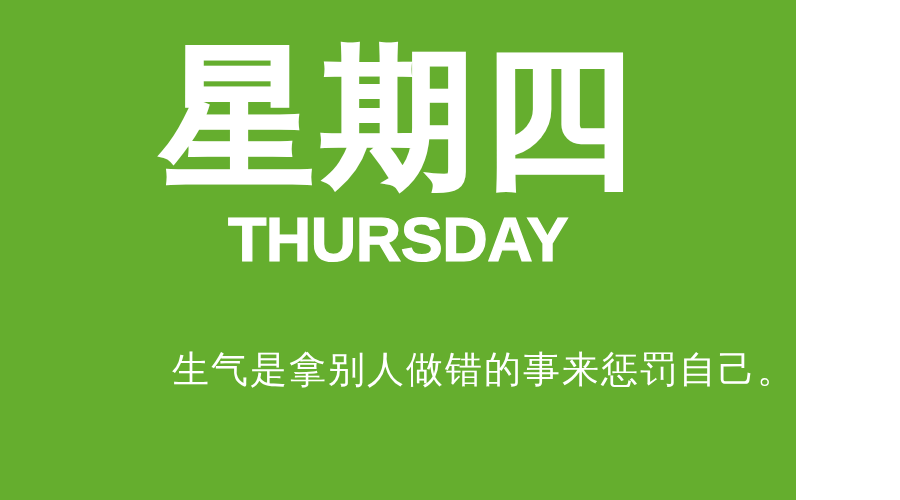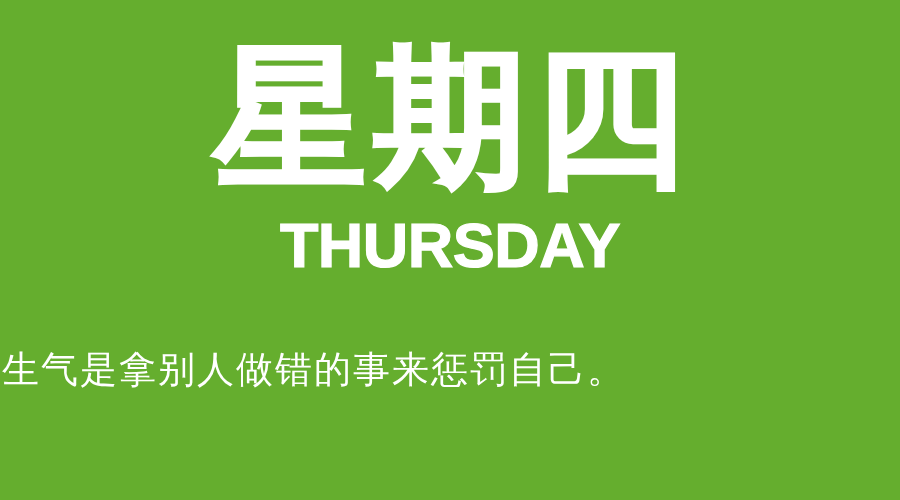--- a/index.html
+++ b/index.html
@@ -12,21 +12,21 @@
     width: 900px;
     height: 500px;
     overflow: hidden;
     font-family: "Liberation Sans", "DejaVu Sans", sans-serif;
     background: #ffffff;
   }
 
   .card {
     position: relative;
     box-sizing: border-box;
-    width: 900px;
+    width: 796px;
     height: 500px;
     background-color: #65ae2e;
     display: flex;
     flex-direction: column;
     align-items: center;
     overflow: hidden;
   }
 
   
   .day-block {
@@ -52,34 +52,34 @@
     text-rendering: optimizeLegibility;
   }
 
   .day-latin {
     color: #ffffff;
     font-family: "Liberation Sans", "DejaVu Sans", sans-serif;
     font-size: 63px;
     font-weight: 700;
     line-height: 1.0;
     letter-spacing: -0.5px;
-    margin-top: 20px;
+    margin-top: 14px;
     white-space: nowrap;
     -webkit-text-stroke: 1.2px #ffffff;
   }
 
   
   .quote-block {
     position: absolute;
     top: 348px;
     left: 0;
     right: 0;
     display: flex;
     flex-direction: column;
-    align-items: flex-start;
+    align-items: flex-end;
   }
 
   .quote-cjk {
     color: #ffffff;
     font-family: "DejaVu Sans", "Liberation Sans", sans-serif;
     font-size: 37px;
     font-weight: 400;
     line-height: 1.18;
     letter-spacing: 2px;
     text-indent: 2px;

